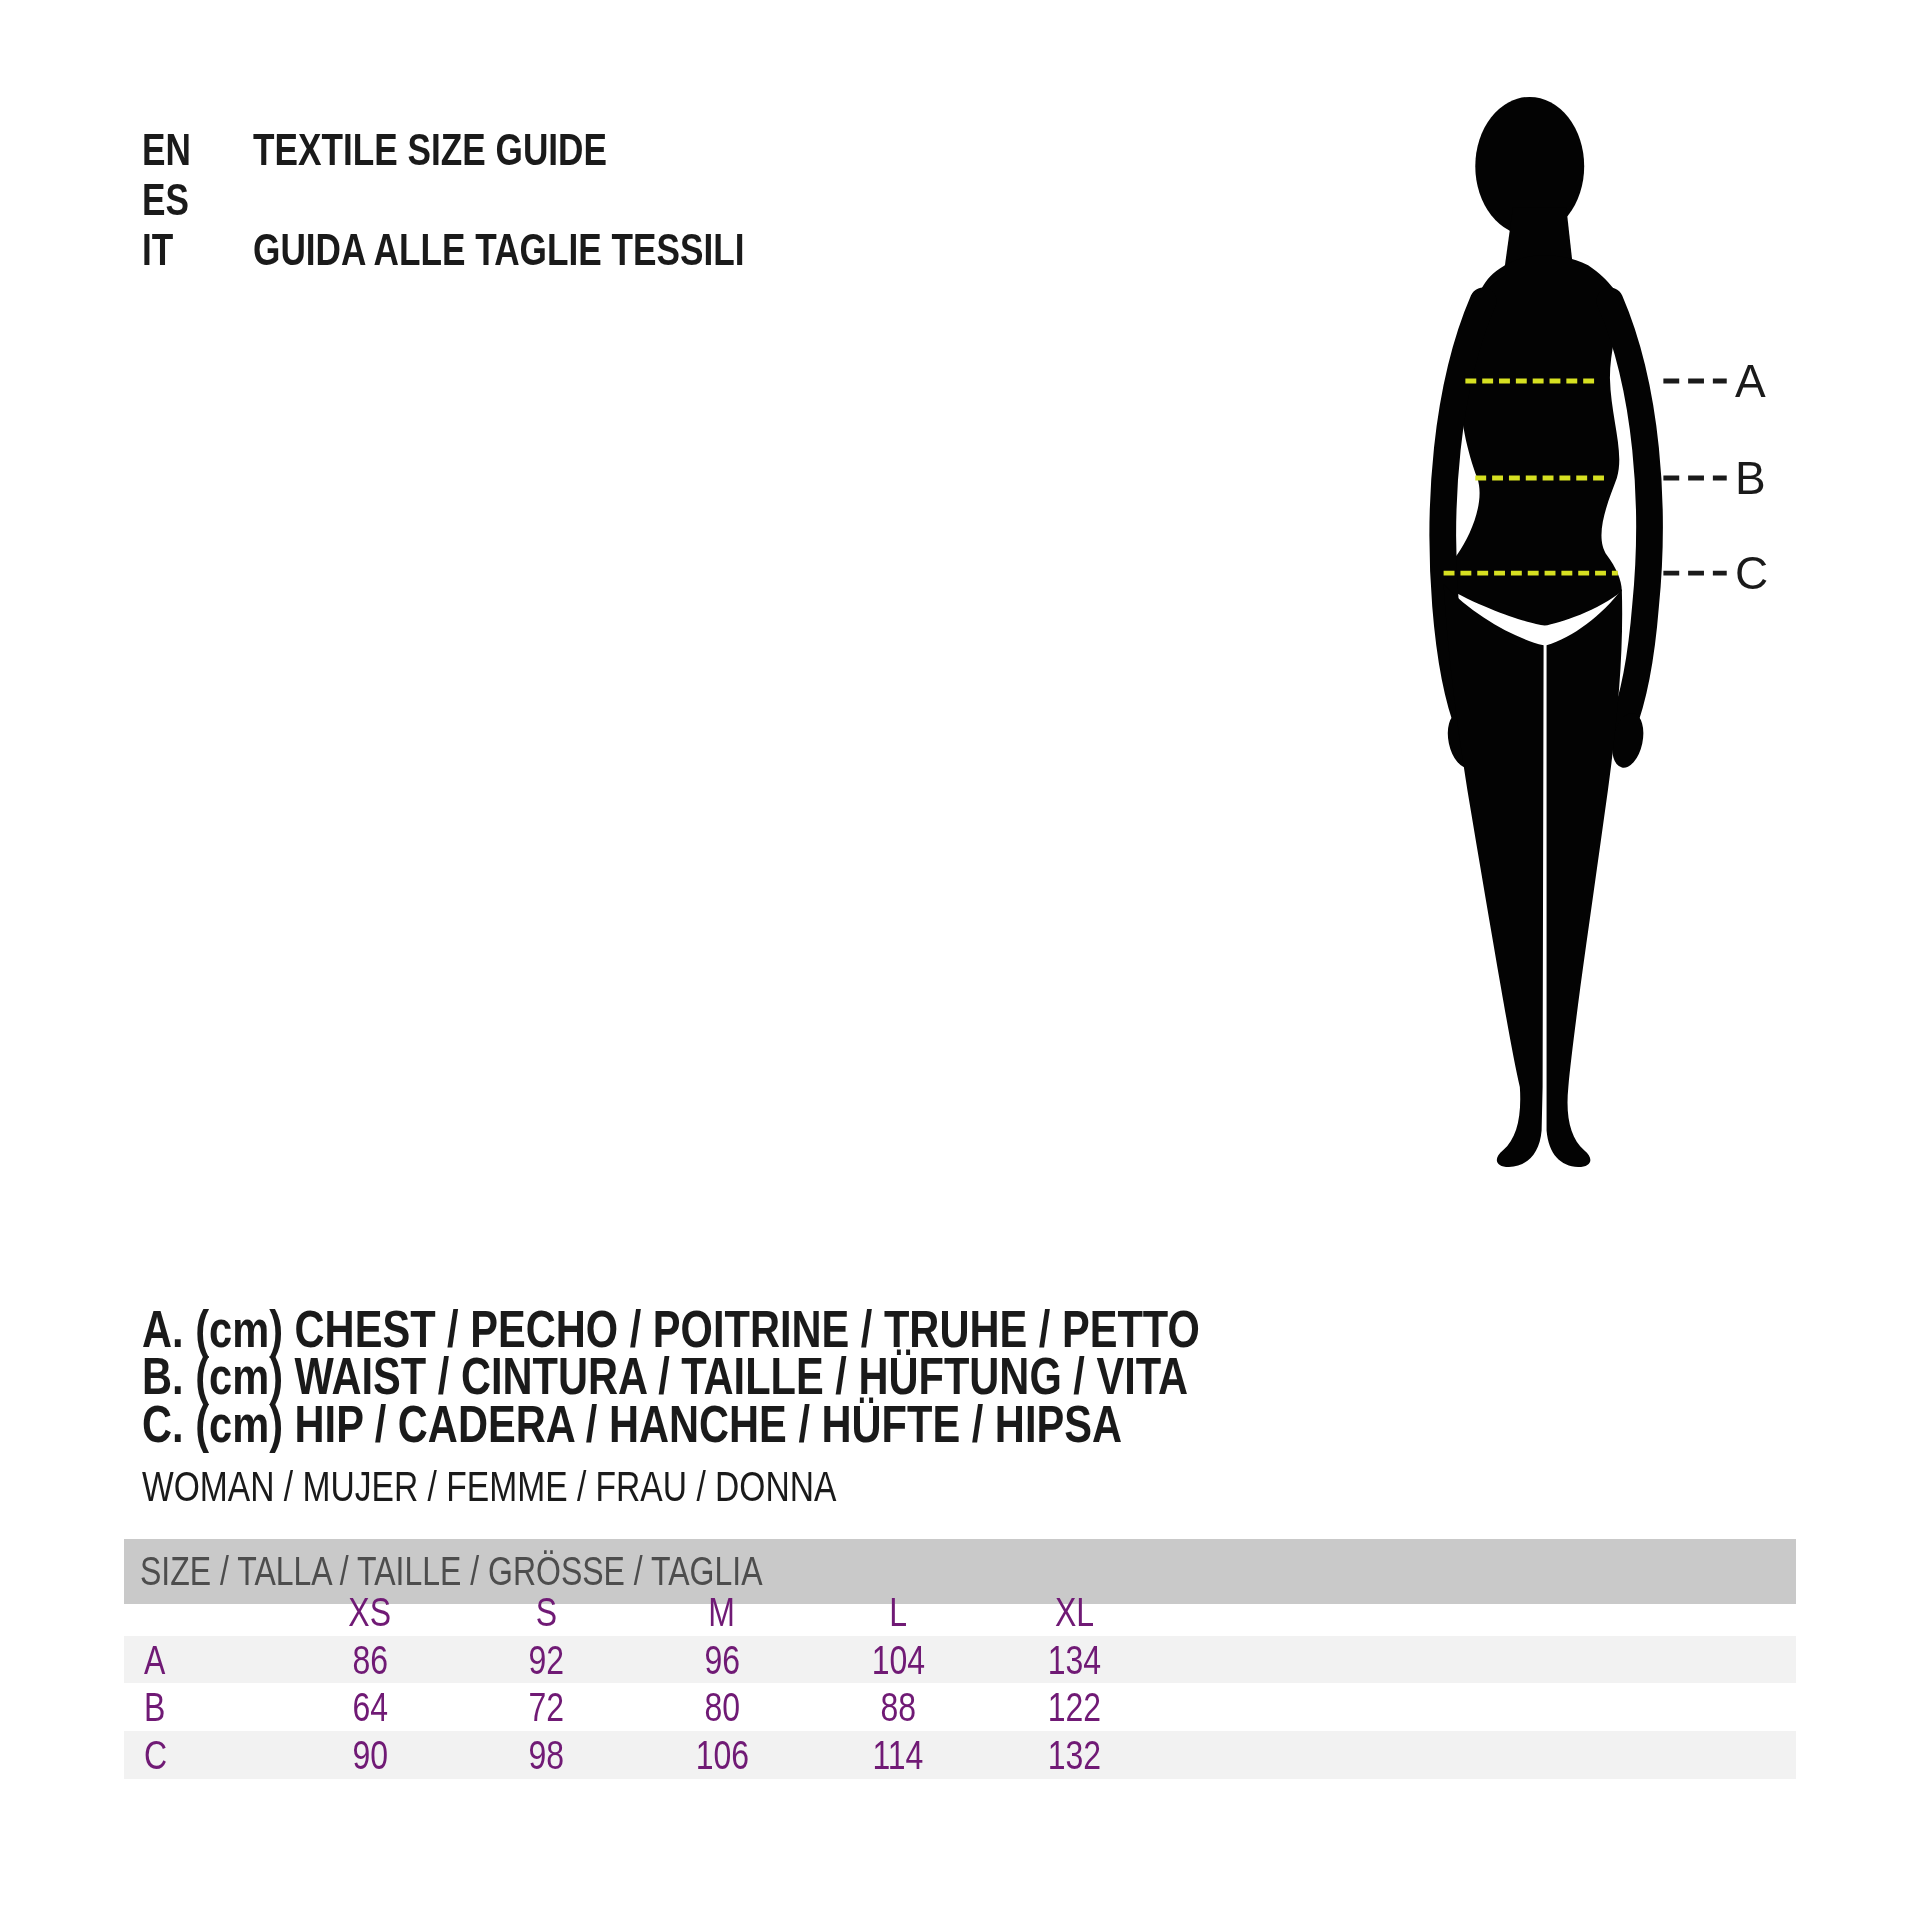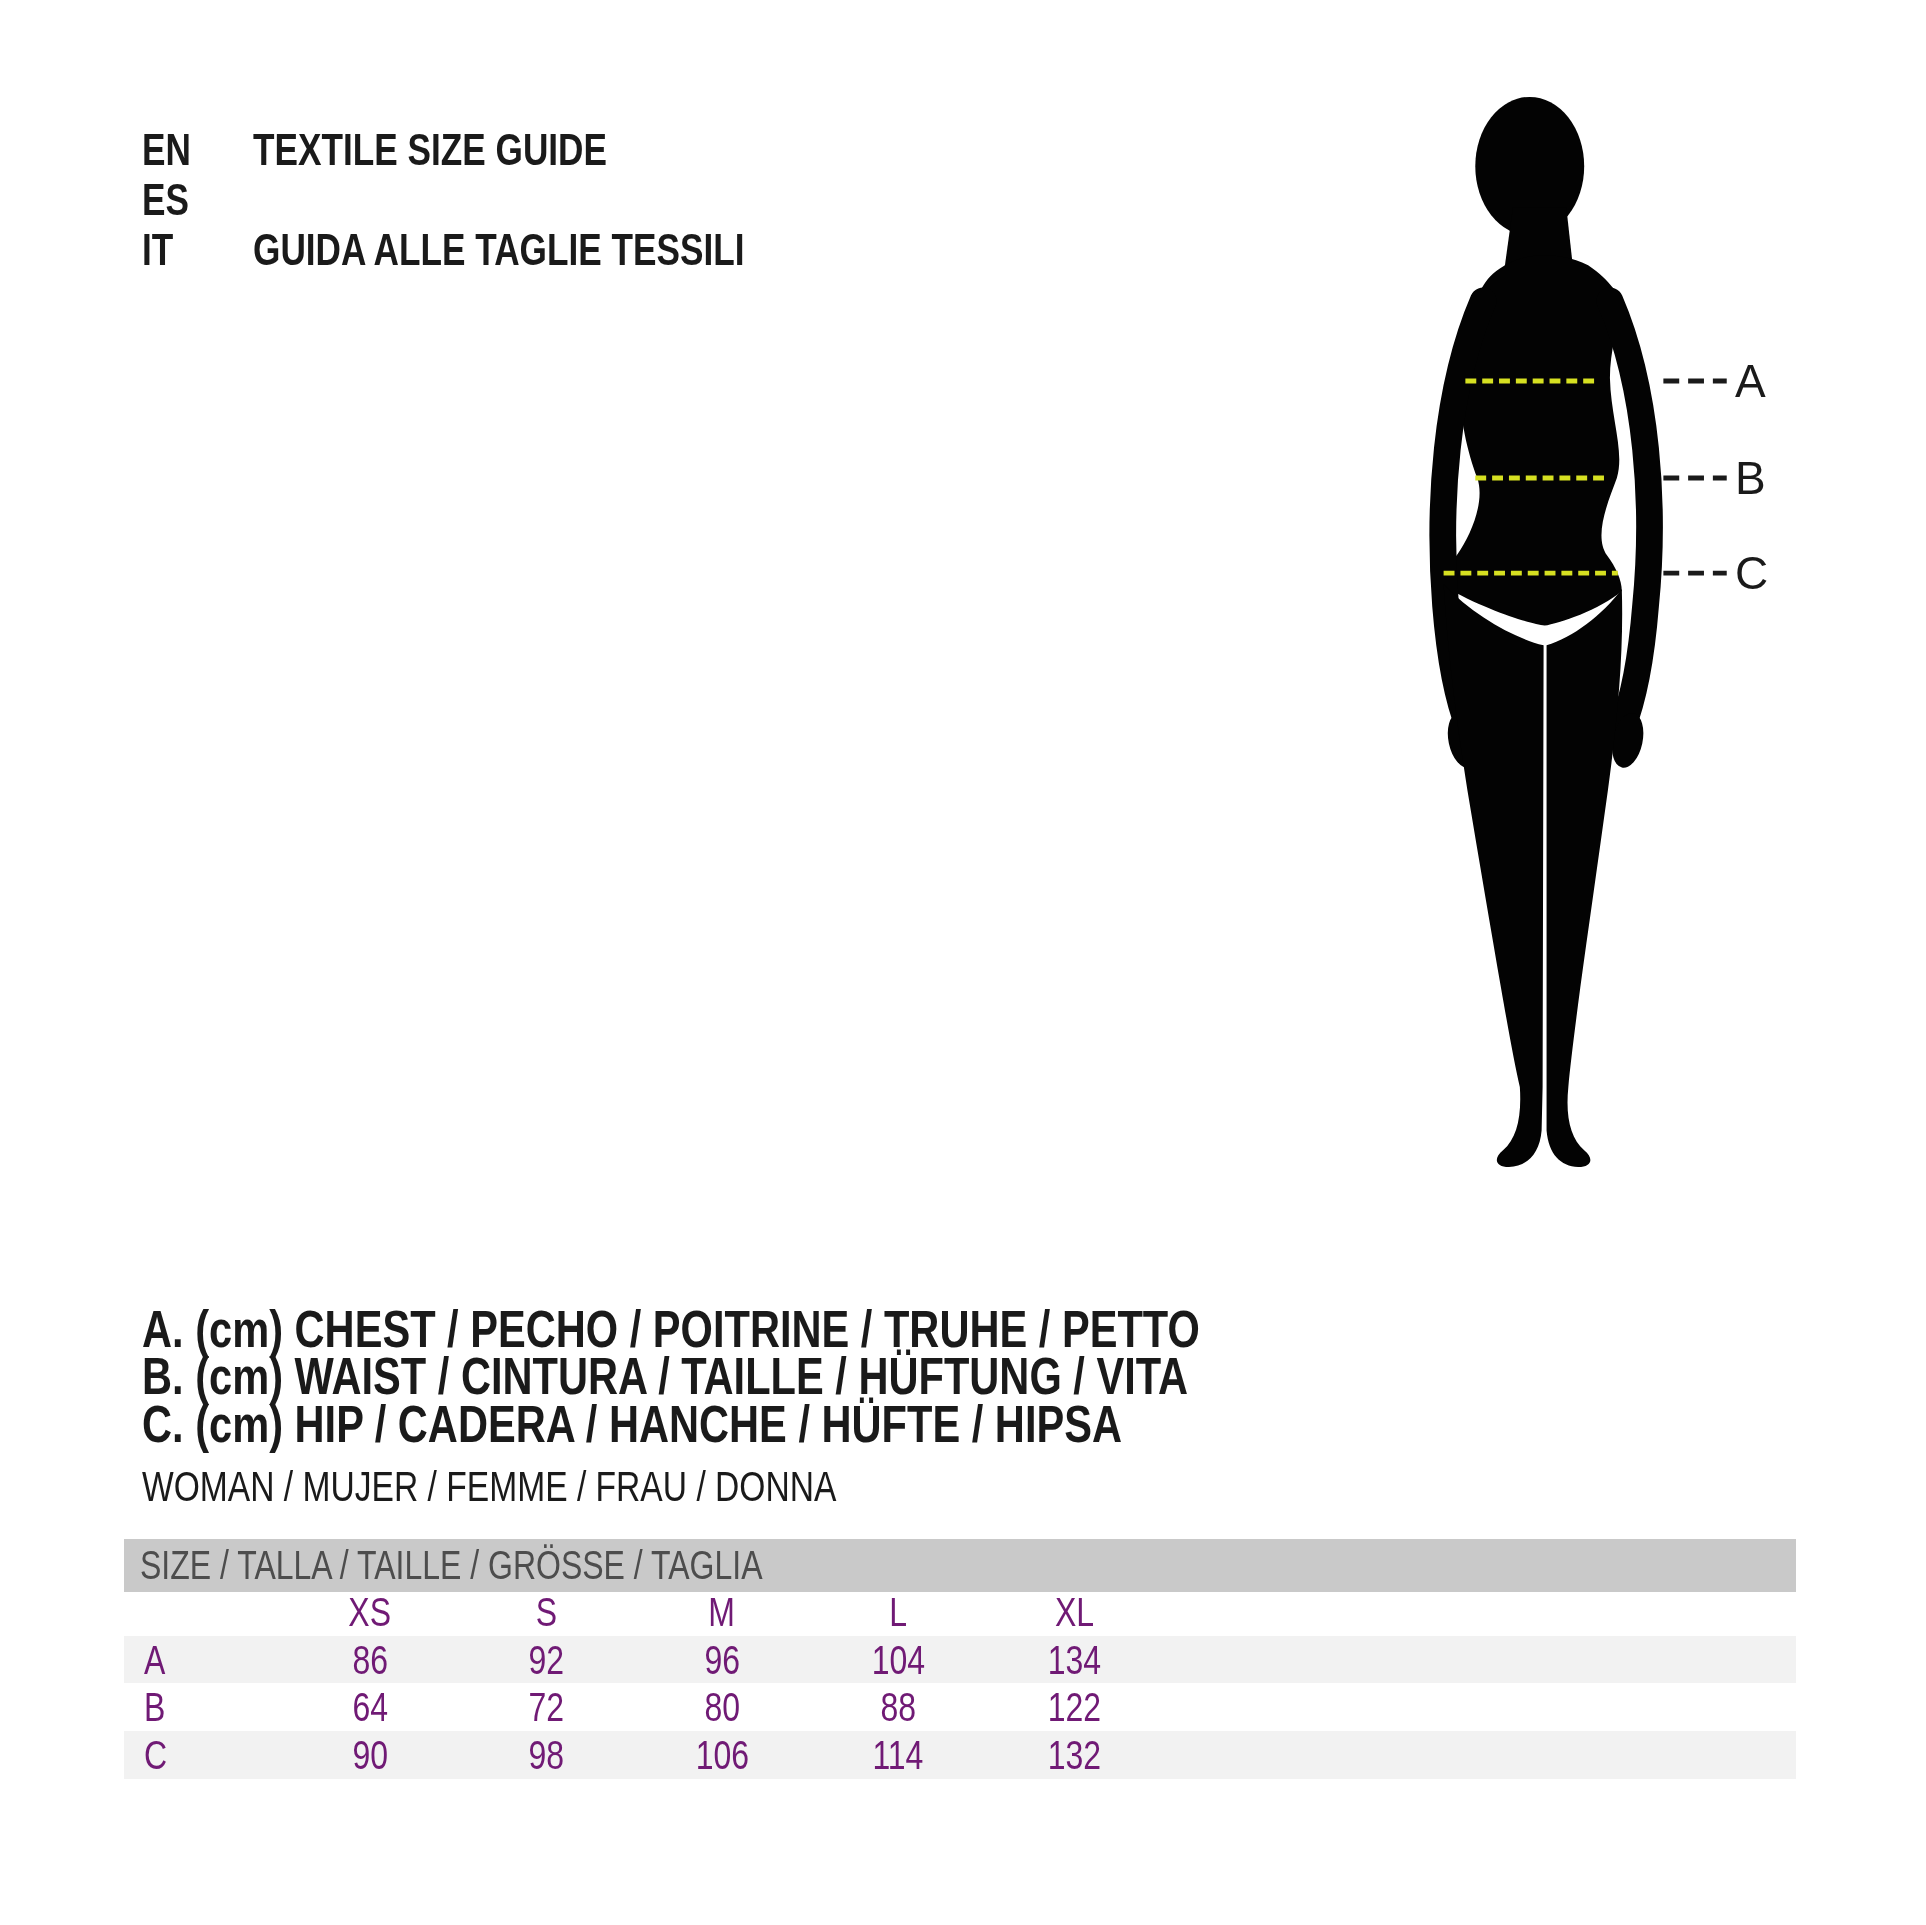--- a/index.html
+++ b/index.html
@@ -22,21 +22,21 @@
   .marker.mA{top:381px;} .marker.mB{top:478px;} .marker.mC{top:573px;}
 
   
   .measures{position:absolute;left:142px;top:0;width:891px;}
   .measure-line{position:absolute;left:0;transform:translateY(-50%);font-size:52px;font-weight:700;white-space:nowrap;}
   .ml0{top:1329px;} .ml1{top:1376px;} .ml2{top:1424px;}
   .gender-line{position:absolute;left:142px;top:1487px;transform:translateY(-50%);font-size:42px;font-weight:400;white-space:nowrap;}
 
   
   .tbl-header{
-    position:absolute;left:124px;top:1539px;width:1672px;height:53px;background:#c9c9c9;
+    position:absolute;left:124px;top:1539px;width:1672px;height:65px;background:#c9c9c9;
     display:flex;align-items:center;padding-left:16px;box-sizing:border-box;
     font-size:40px;font-weight:500;color:#4d4d4d;
   }
   .trow{
     position:absolute;left:124px;width:1672px;height:48px;
     display:grid;grid-template-columns:158px 176px 176px 176px 176px 176px 1fr;
     align-items:center;font-size:40px;color:#701a75;
   }
   .trow.cols{top:1588px;font-weight:500;}
   .trow.rA{top:1636px;background:#f2f2f2;}

